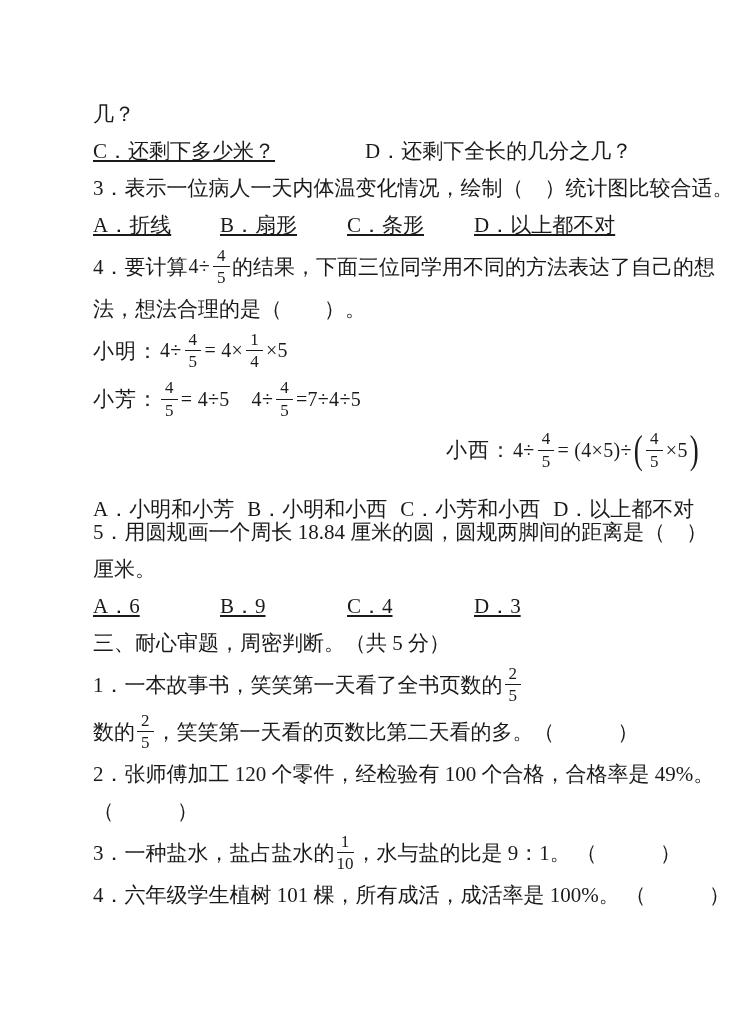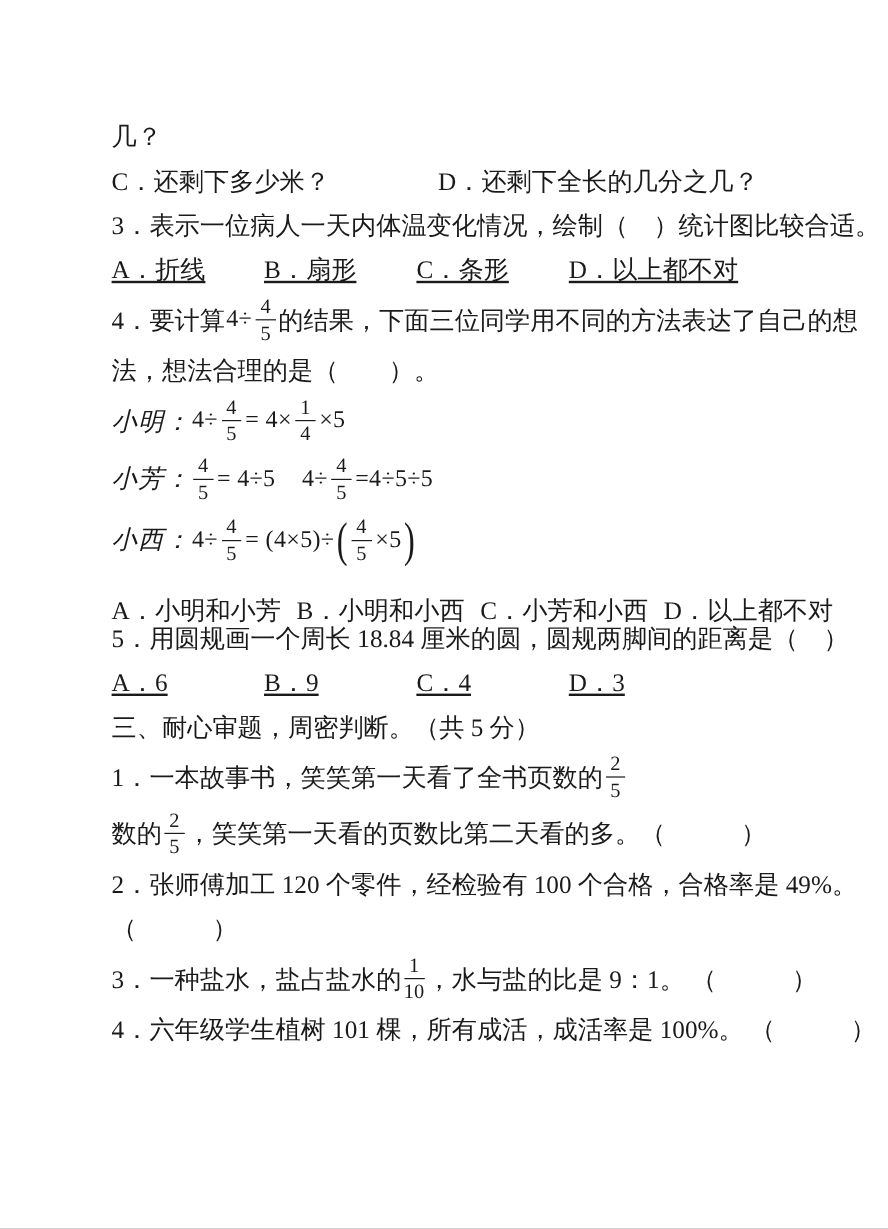--- a/index.html
+++ b/index.html
@@ -14,41 +14,41 @@
     font-size:21px;
     overflow:hidden;
   }
   .content { padding:95px 40px 0 93px; }
   .line {
     display:flex; align-items:center;
     height:37px; white-space:nowrap;
   }
   .line.tall   { height:47px; }
   .line.tall50 { height:50px; }
-  .line.tall52 { height:52px; }
-  .col-fixed { display:inline-block; width:272px; }
+  .line.tall52 { height:52px;justify-content:flex-end; }
+  .col-fixed { display:inline-block; width:272px;text-decoration:underline; }
   .opts .opt { display:inline-block; width:127px;text-decoration:underline; }
   .opts .opt:last-child { width:auto; }
   .optsflex .opt { margin-right:13px;margin-top:28px; }
   .optsflex .opt:last-child { margin-right:0; }
   
   .formula { display:inline-flex; align-items:center; font-size:20px; letter-spacing:0.3px; }
   .formula .tok { padding:0 1px; }
   .frac {
     display:inline-block; text-align:center; vertical-align:middle;
     font-size:17px; line-height:1.12; margin:0 2px;
   }
   .frac .num { display:block; border-bottom:1px solid #1a1a1a; padding:0 4px 1px; }
   .frac .den { display:block; padding-top:1px; }
   .bigp {
     display:inline-block; font-size:27px; line-height:1;
     transform:scaleY(1.5); transform-origin:center; padding:0 1px;
   }
   .gap20 { display:inline-block; width:20px; }
-  .label { letter-spacing:1px;font-style:italic; }
+  .label { letter-spacing:1px; }
 </style>
 </head>
 <body>
 
 <div class="page">
   <div class="content">
 
     <div class="line">
       <span>几？</span>
     </div>
@@ -106,21 +106,21 @@
           <span class="num">4</span>
           <span class="den">5</span>
         </span>
         <span class="tok">= 4÷5</span>
         <span class="gap20"></span>
         <span class="tok">4÷</span>
         <span class="frac">
           <span class="num">4</span>
           <span class="den">5</span>
         </span>
-        <span class="tok">=4÷5÷5</span>
+        <span class="tok">=7÷4÷5</span>
       </span>
     </div>
 
     <div class="line tall52">
       <span class="label">小西：</span>
       <span class="formula">
         <span class="tok">4÷</span>
         <span class="frac">
           <span class="num">4</span>
           <span class="den">5</span>
@@ -139,20 +139,23 @@
     <div class="line optsflex">
       <span class="opt">A．小明和小芳</span>
       <span class="opt">B．小明和小西</span>
       <span class="opt">C．小芳和小西</span>
       <span class="opt">D．以上都不对</span>
     </div>
 
     <div class="line">
       <span>5．用圆规画一个周长 18.84 厘米的圆，圆规两脚间的距离是（　）</span>
     </div>
+    <div class="line">
+      <span>厘米。</span>
+    </div>
     <div class="line opts">
       <span class="opt">A．6</span>
       <span class="opt">B．9</span>
       <span class="opt">C．4</span>
       <span class="opt">D．3</span>
     </div>
 
     <div class="line">
       <span>三、耐心审题，周密判断。（共 5 分）</span>
     </div>

